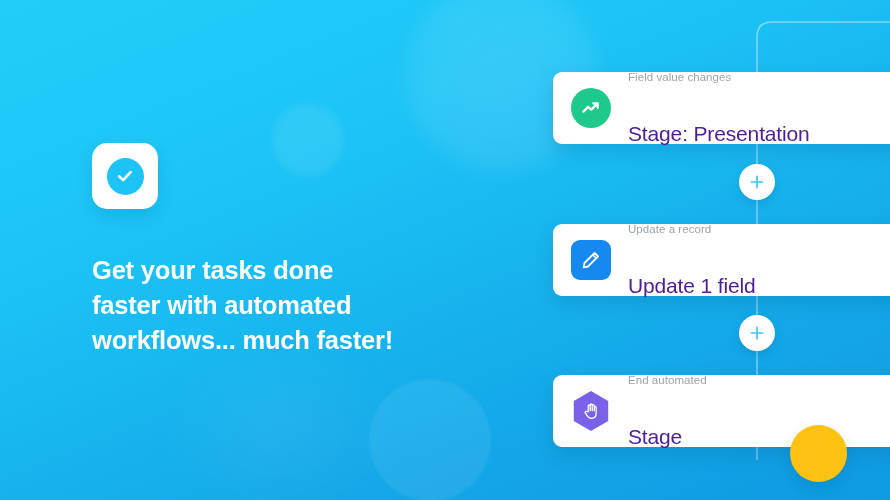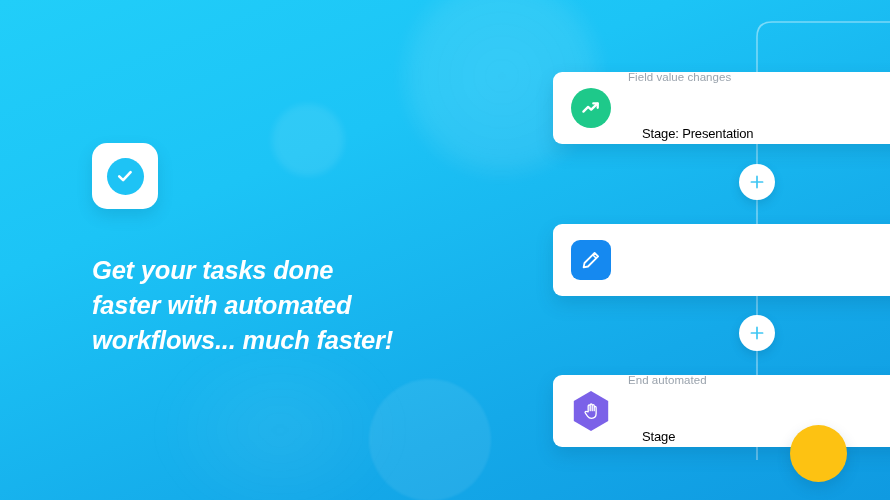--- a/index.html
+++ b/index.html
@@ -82,21 +82,20 @@
 
   .headline {
     margin: 0;
     padding-top: 44px;
     color: #ffffff;
     font-size: 25.5px;
     font-weight: bold;
     line-height: 35px;
     letter-spacing: -0.2px;
     white-space: pre-line;
-    font-style: italic;
   }
 
   
   .connector {
     position: absolute;
     left: 0; top: 0;
     width: 890px; height: 500px;
     pointer-events: none;
   }
 
@@ -147,26 +146,25 @@
     justify-content: center;
     gap: 36px;
   }
   .card-label {
     font-size: 11.5px;
     color: #9aa3ad;
     line-height: 15px;
     letter-spacing: 0.05px;
   }
   .card-title {
-    font-size: 13px;
-    color: #000000;
+    font-size: 21px;
+    color: #4c1d95;
     line-height: 24px;
     padding-top: 1px;
     letter-spacing: -0.15px;
-    margin-left: 14px;
   }
 
   
   .plus-btn {
     position: absolute;
     left: 739px;
     width: 36px;
     height: 36px;
     border-radius: 50%;
     background: #ffffff;
@@ -237,20 +235,24 @@
     </svg>
   </div>
 
   <div class="card card-2">
     <div class="card-icon icon-blue">
       <svg width="22" height="22" viewBox="0 0 22 22" xmlns="http://www.w3.org/2000/svg">
         <path d="M14.6 3.9 L18.1 7.4 L8.0 17.5 L3.6 18.4 L4.5 14.0 Z" fill="none" stroke="#ffffff" stroke-width="1.8" stroke-linejoin="round"></path>
         <path d="M12.7 5.8 L16.2 9.3" fill="none" stroke="#ffffff" stroke-width="1.6"></path>
       </svg>
     </div>
+    <div class="card-text">
+      <span class="card-label">Update a record</span>
+      <span class="card-title">Update 1 field</span>
+    </div>
   </div>
 
   <div class="plus-btn plus-2">
     <svg width="18" height="18" viewBox="0 0 18 18" xmlns="http://www.w3.org/2000/svg">
       <path d="M9 3.4 L9 14.6 M3.4 9 L14.6 9" stroke="#3fc6f3" stroke-width="1.7" stroke-linecap="round"></path>
     </svg>
   </div>
 
   <div class="card card-3">
     <div class="card-icon icon-purple">

